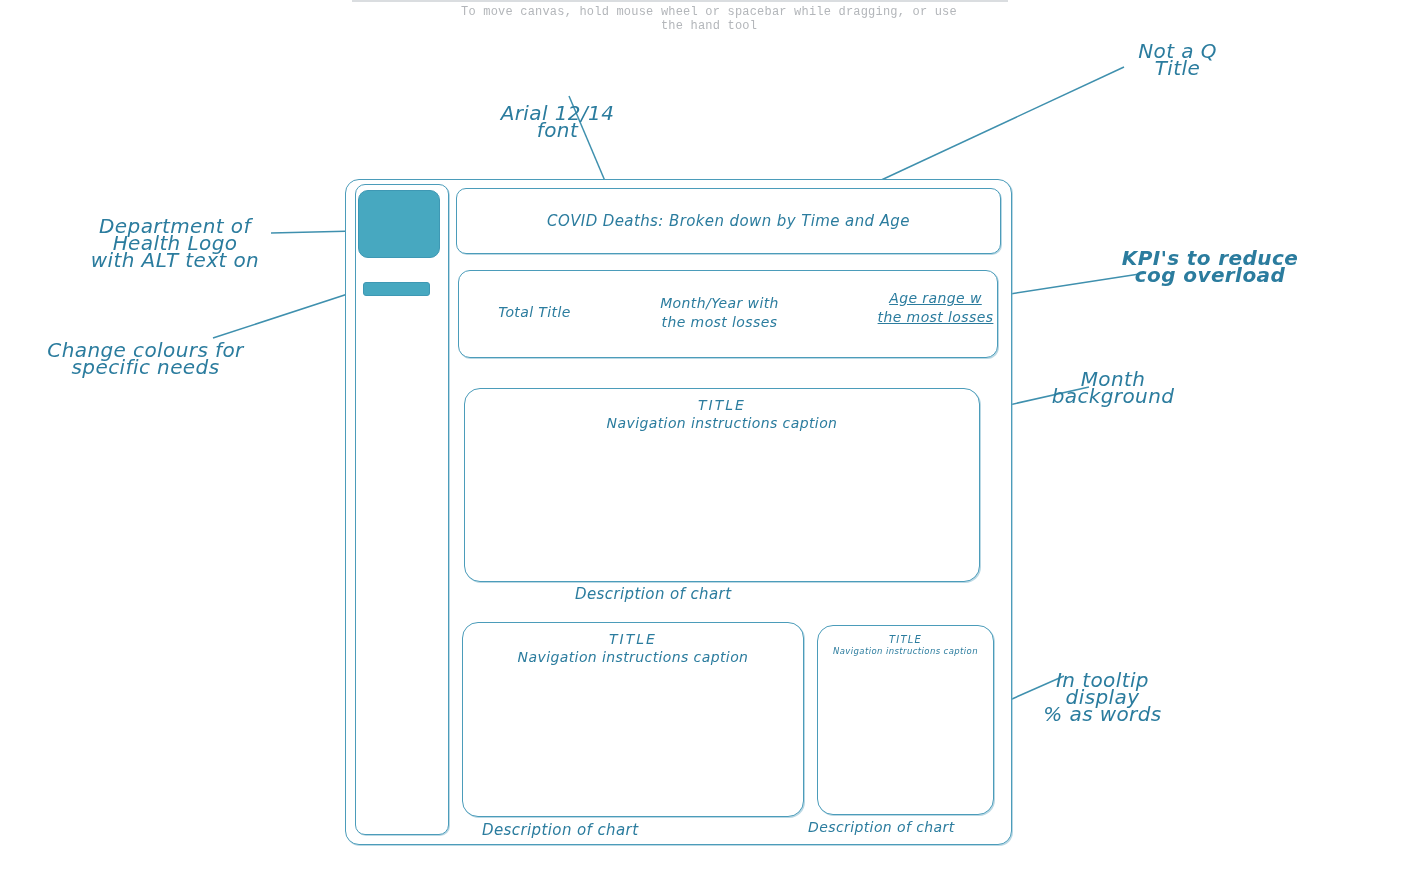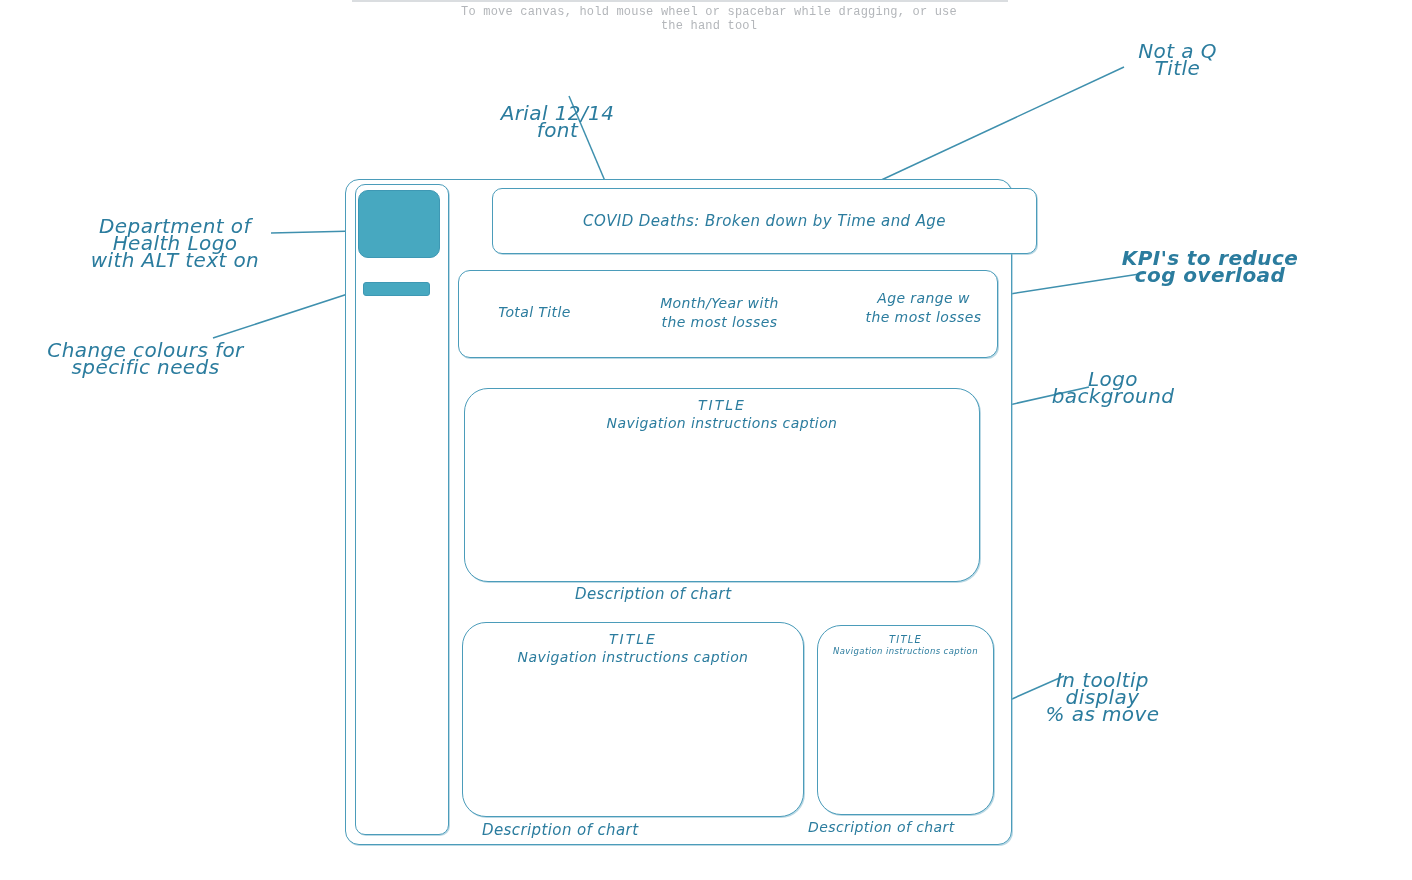--- a/index.html
+++ b/index.html
@@ -13,38 +13,38 @@
   
   .topline{position:absolute;left:352px;top:0;width:656px;height:2px;background:#dadde0;}
   .hint{
     position:absolute;left:413px;top:5px;width:522px;text-align:center;
     font-family:Liberation Mono, monospace;
     font-size:12px;color:#b3b6ba;letter-spacing:0.2px;margin-left:35px;
   }
 
   
   .sketch{
-    position:absolute;border:1.6px solid #4b9cba;border-radius:24px;
+    position:absolute;border:1.6px solid #4b9cba;border-radius:16px;
     background:#ffffff;
     box-shadow:1px 1px 0 0 rgba(118,178,201,0.5);
   }
   .fillshape{
     position:absolute;background:#47a8c0;border:1.4px solid #3e98b4;
   }
 
   
   .ink{
     color:#2b7c9e;font-style:italic;letter-spacing:0.4px;
     font-family:"DejaVu Sans", sans-serif;
   }
   .annot{
     position:absolute;text-align:center;font-size:20px;line-height:17px;
     white-space:pre-line;
   }
-  .center-text{display:flex;align-items:center;justify-content:center;margin-left:36px;}
+  .center-text{display:flex;align-items:center;justify-content:center;}
 
   .kpi-label{position:absolute;text-align:center;font-size:14px;line-height:19px;white-space:pre-line;}
 
   .chart-head{position:absolute;left:0;right:0;top:7px;text-align:center;}
   .chart-title{display:block;font-size:14px;letter-spacing:2px;line-height:18px;}
   .chart-caption{display:block;font-size:14px;line-height:19px;}
   .chart-head.small .chart-title{font-size:10px;letter-spacing:1.2px;line-height:13px;}
   .chart-head.small .chart-caption{font-size:8.5px;line-height:11px;}
 
   .desc{position:absolute;text-align:left;font-size:15px;}
@@ -79,21 +79,21 @@
   <div class="fillshape" style="left:363px;top:282px;width:65px;height:12px;border-radius:3px;"></div>
 
   <div class="sketch center-text" style="left:456px;top:188px;width:543px;height:64px;border-radius:10px;">
     <span class="ink" style="font-size:15px;">COVID Deaths: Broken down by Time and Age</span>
   </div>
 
   <div class="sketch" style="left:458px;top:270px;width:538px;height:86px;border-radius:12px;">
     <span class="ink kpi-label" style="left:18px;top:32px;width:115px;">Total Title</span>
     <span class="ink kpi-label" style="left:178px;top:23px;width:165px;">Month/Year with
 the most losses</span>
-    <span class="ink kpi-label" style="left:382px;top:18px;width:165px;">Age range w
+    <span class="ink kpi-label" style="left:394px;top:18px;width:165px;text-decoration:underline;">Age range w
 the most losses</span>
   </div>
 
   <div class="sketch" style="left:464px;top:388px;width:514px;height:192px;">
     <div class="chart-head">
       <span class="ink chart-title">TITLE</span>
       <span class="ink chart-caption">Navigation instructions caption</span>
     </div>
   </div>
   <div class="ink desc" style="left:575px;top:585px;width:300px;">Description of chart</div>
@@ -113,17 +113,17 @@
     </div>
   </div>
   <div class="ink desc" style="left:808px;top:819px;width:200px;font-size:14px;">Description of chart</div>
 
   <div class="ink annot" style="left:495px;top:77px;width:125px;margin-top:28px;">Arial 12/14 font</div>
   <div class="ink annot" style="left:1120px;top:43px;width:115px;">Not a Q Title</div>
   <div class="ink annot" style="left:28px;top:342px;width:235px;">Change colours for specific needs</div>
   <div class="ink annot" style="left:75px;top:218px;width:200px;">Department of Health Logo
 with ALT text on</div>
   <div class="ink annot" style="left:1100px;top:250px;width:220px;font-weight:bold;">KPI's to reduce cog overload</div>
-  <div class="ink annot" style="left:1048px;top:371px;width:130px;">Logo background</div>
+  <div class="ink annot" style="left:1048px;top:371px;width:130px;">Month background</div>
   <div class="ink annot" style="left:1040px;top:672px;width:125px;">In tooltip display
-% as move</div>
+% as words</div>
 
 </div>
 
 </body></html>

